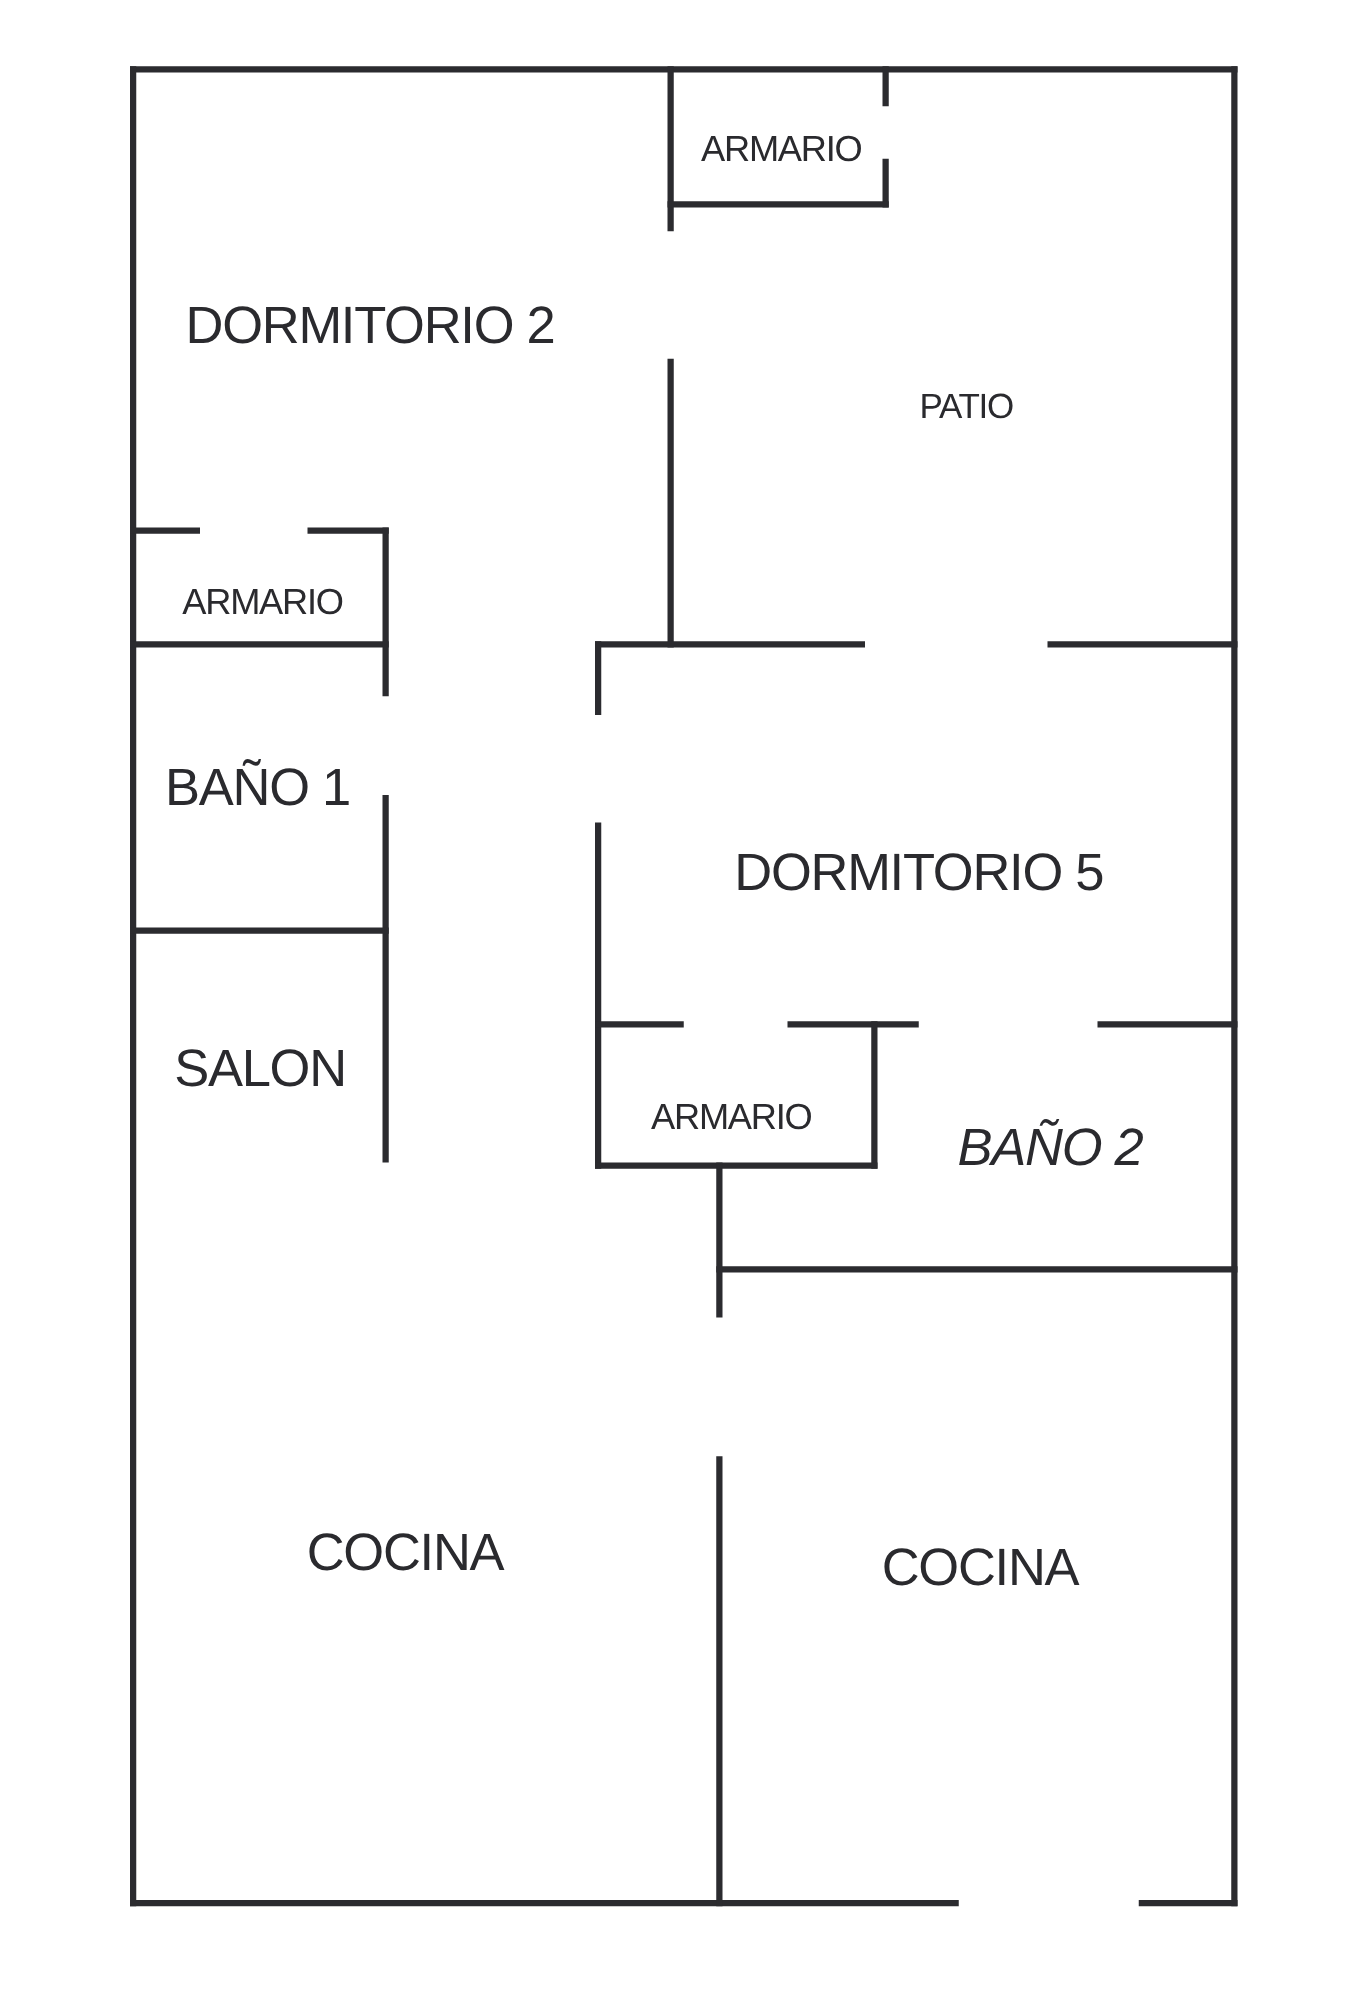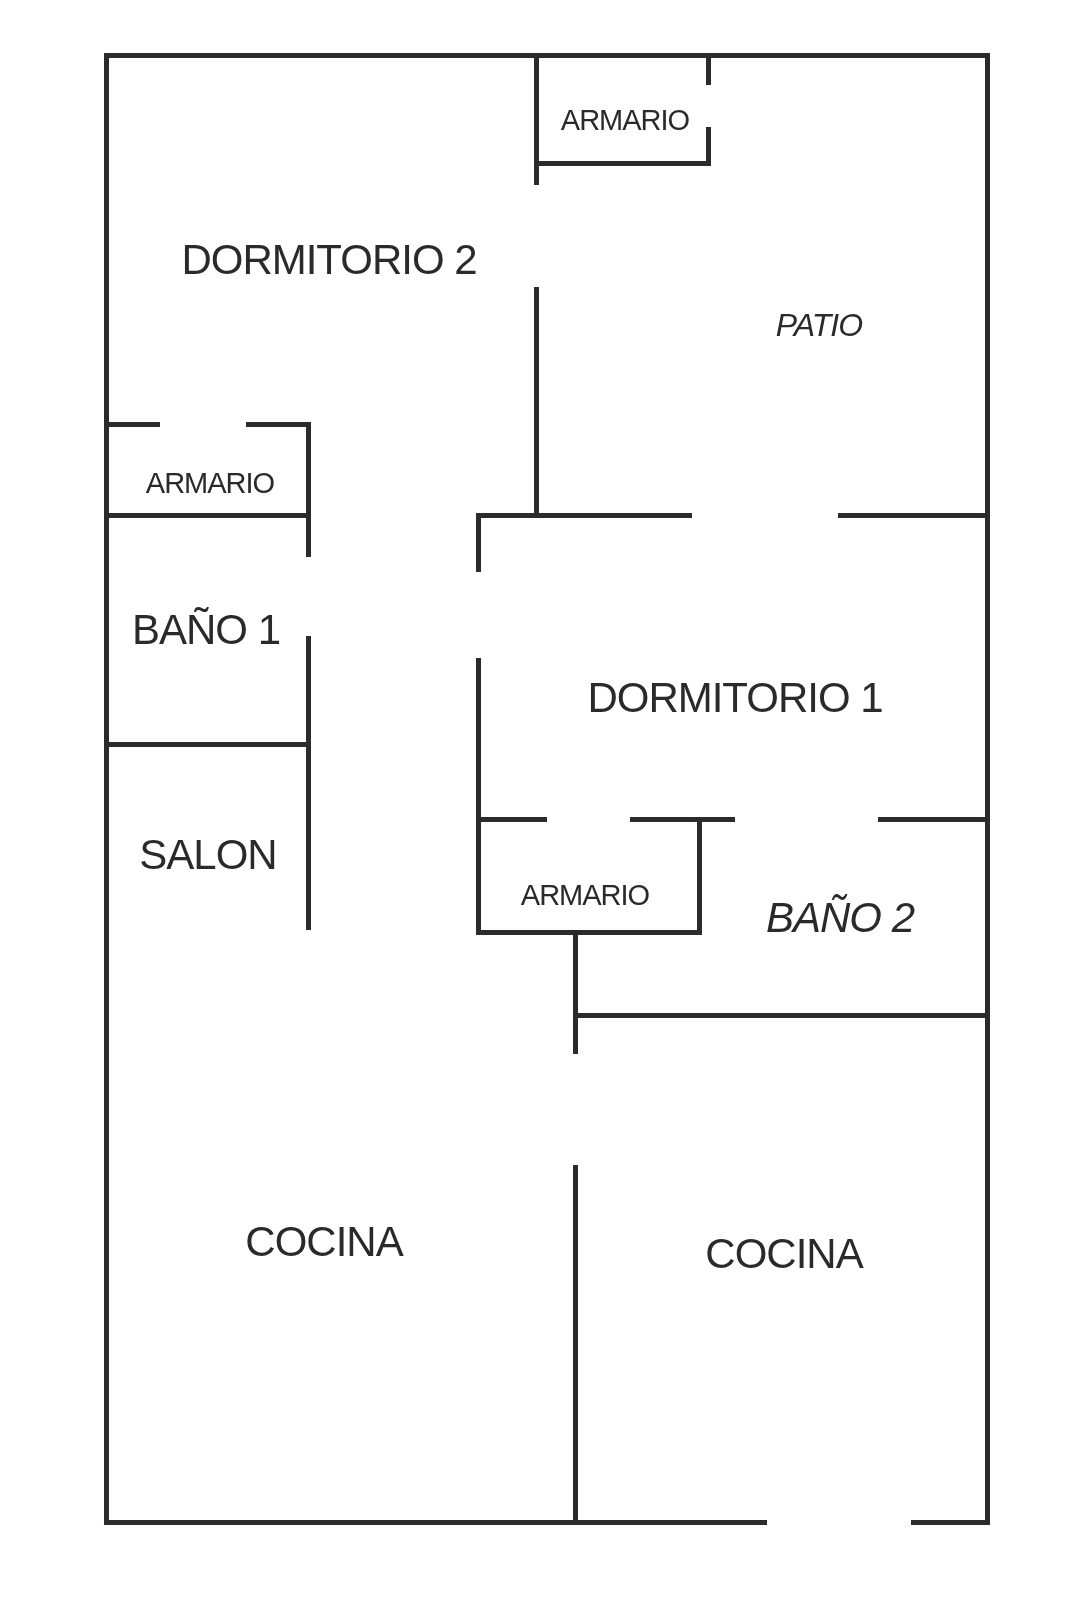--- a/index.html
+++ b/index.html
@@ -61,26 +61,26 @@
   <div class="wall" style="left:630px;top:817px;width:105px;height:5px;"></div>
   <div class="wall" style="left:878px;top:817px;width:112px;height:5px;"></div>
   <div class="wall" style="left:697px;top:817px;width:5px;height:118px;"></div>
   <div class="wall" style="left:476px;top:930px;width:226px;height:5px;"></div>
   <div class="wall" style="left:573px;top:1013px;width:417px;height:5px;"></div>
 
   <div class="wall" style="left:573px;top:930px;width:5px;height:124px;"></div>
   <div class="wall" style="left:573px;top:1165px;width:5px;height:360px;"></div>
 
   <div id="labels-layer">
-      <div class="room-label" style="left: 329px; top: 240px; font-size: 42px;">DORMITORIO 2</div>
+      <div class="room-label" style="left: 296px; top: 240px; font-size: 42px;">DORMITORIO 2</div>
       <div class="room-label" style="left: 625px; top: 100px; font-size: 29px;">ARMARIO</div>
-      <div class="room-label" style="left: 819px; top: 305px; font-size: 32px; font-style: italic;">PATIO</div>
+      <div class="room-label" style="left: 773px; top: 305px; font-size: 28px;">PATIO</div>
       <div class="room-label" style="left: 210px; top: 463px; font-size: 29px;">ARMARIO</div>
       <div class="room-label" style="left: 206px; top: 610px; font-size: 42px;">BAÑO 1</div>
       <div class="room-label" style="left: 208px; top: 835px; font-size: 42px;">SALON</div>
-      <div class="room-label" style="left: 735px; top: 678px; font-size: 42px;">DORMITORIO 1</div>
+      <div class="room-label" style="left: 735px; top: 678px; font-size: 42px;">DORMITORIO 5</div>
       <div class="room-label" style="left: 585px; top: 875px; font-size: 29px;">ARMARIO</div>
       <div class="room-label" style="left: 840px; top: 898px; font-size: 42px; font-style: italic;">BAÑO 2</div>
       <div class="room-label" style="left: 324px; top: 1222px; font-size: 42px;">COCINA</div>
       <div class="room-label" style="left: 784px; top: 1234px; font-size: 42px;">COCINA</div>
     </div>
 
 </div>
 
 </body></html>

